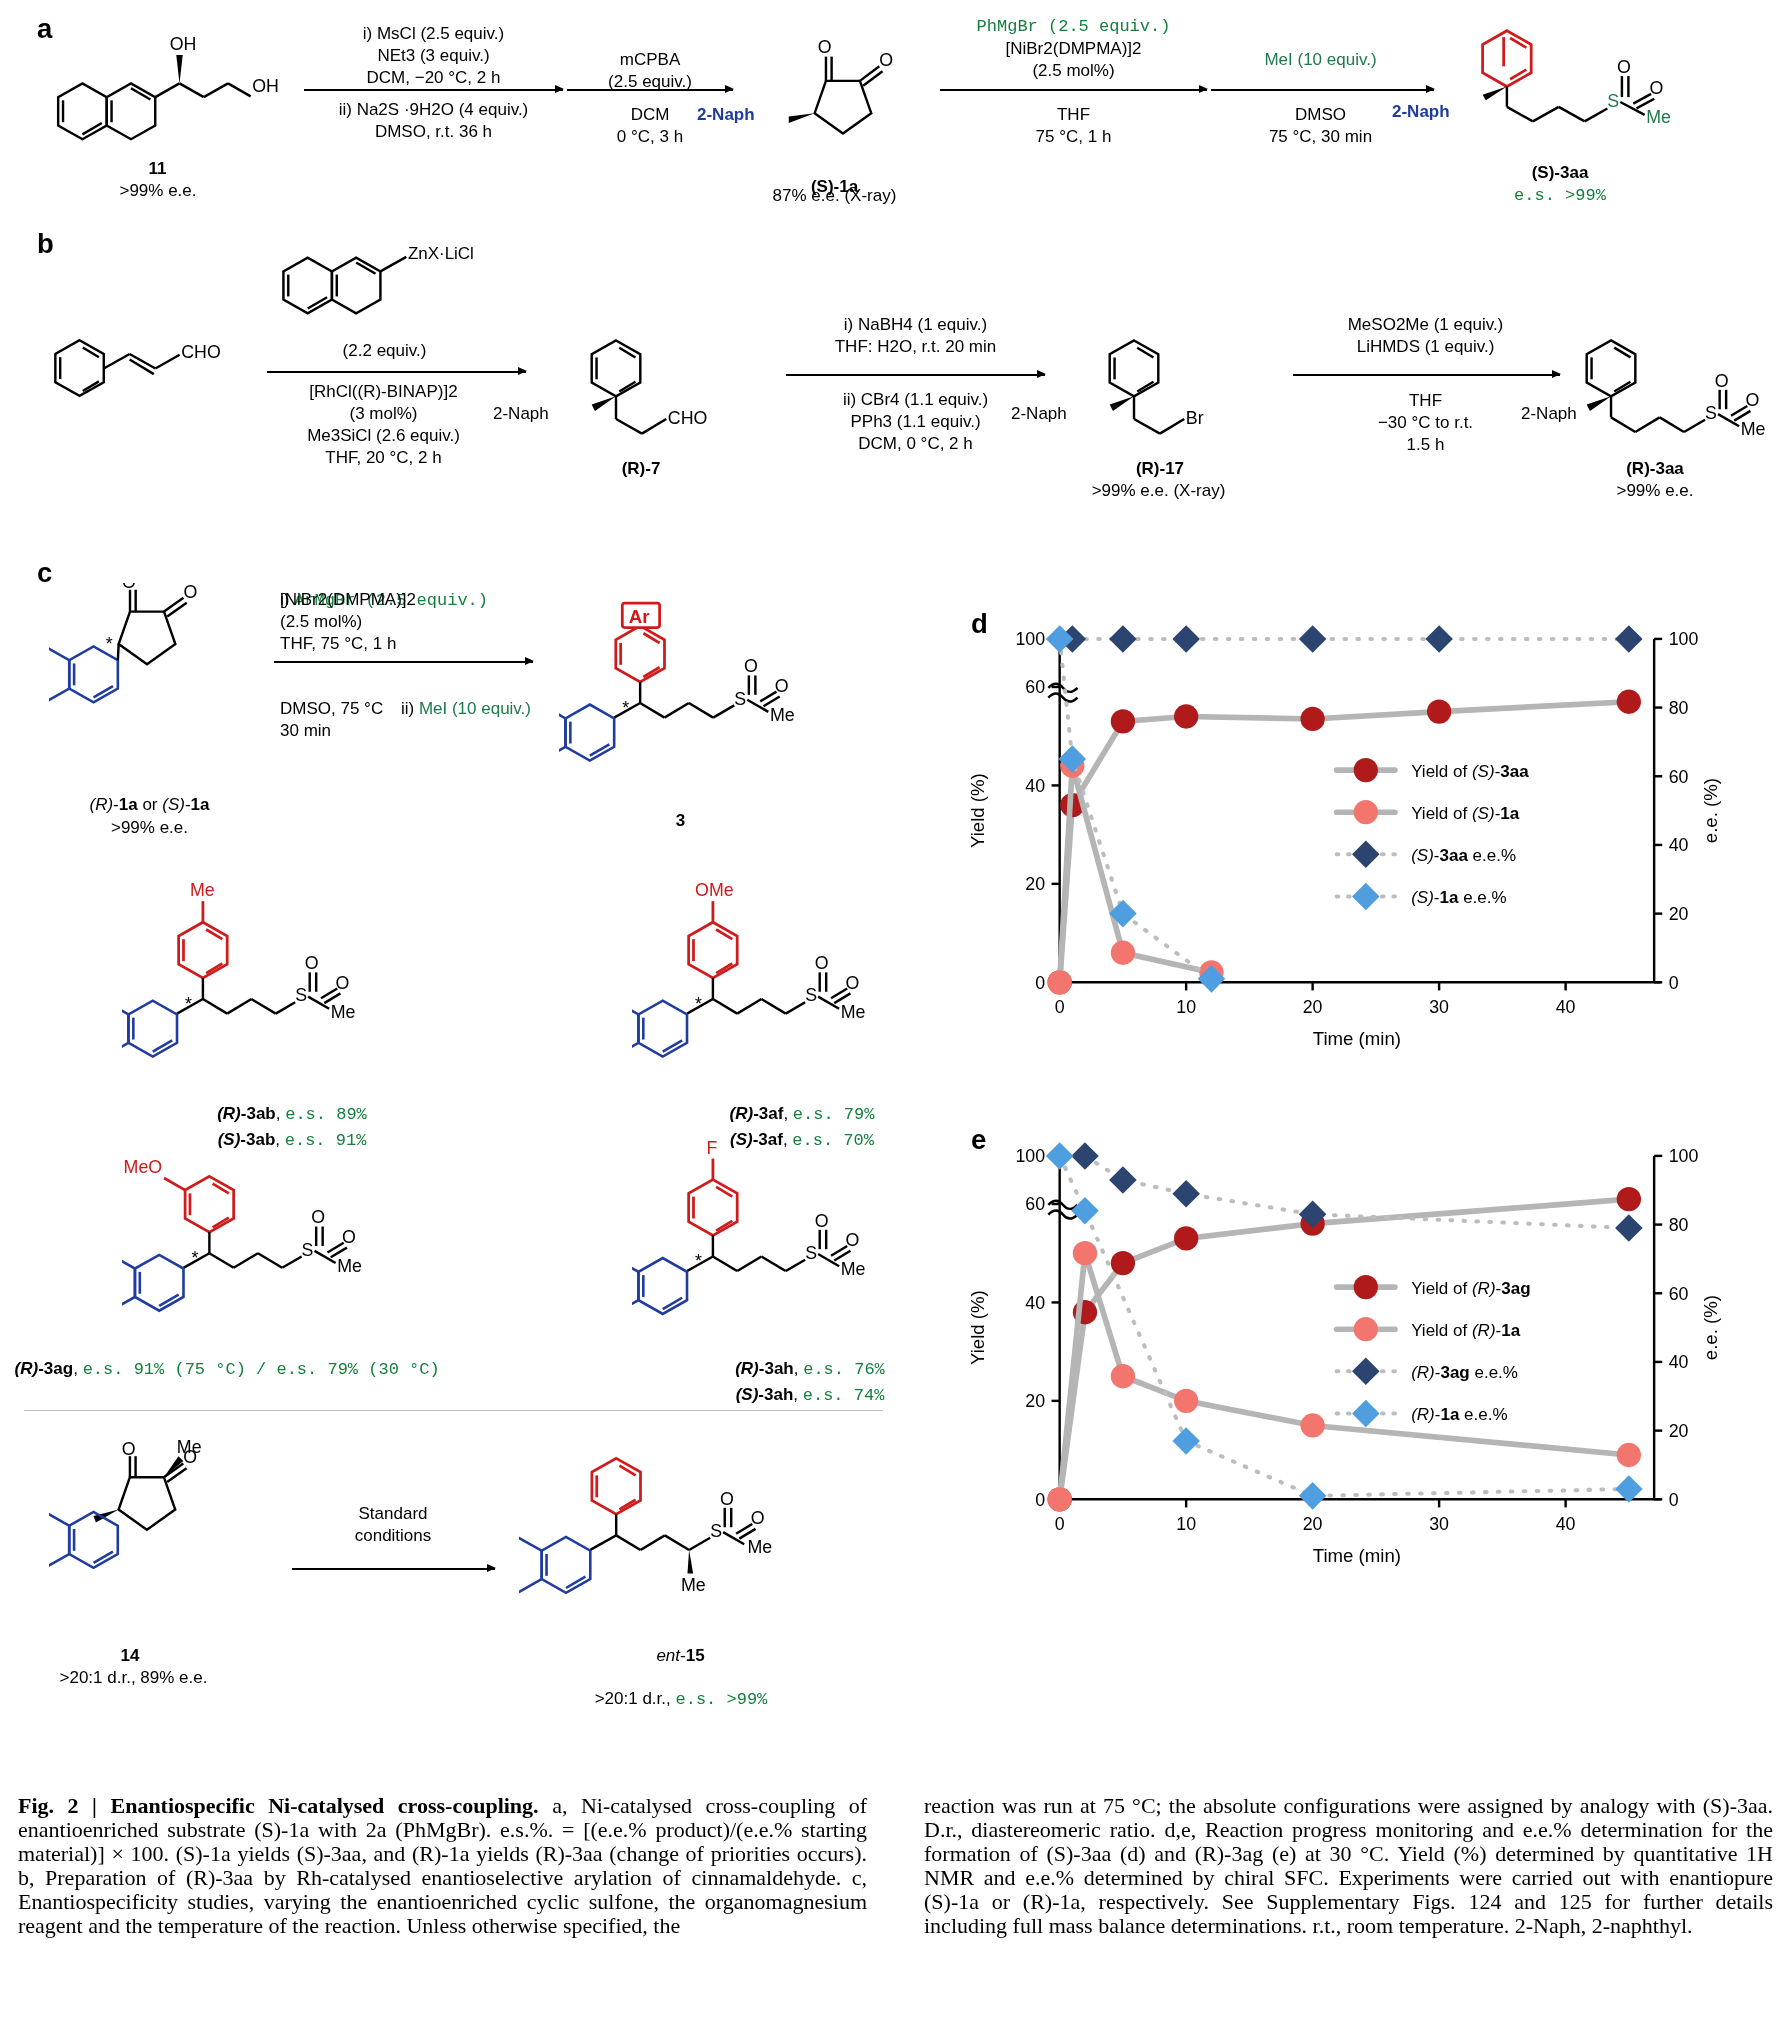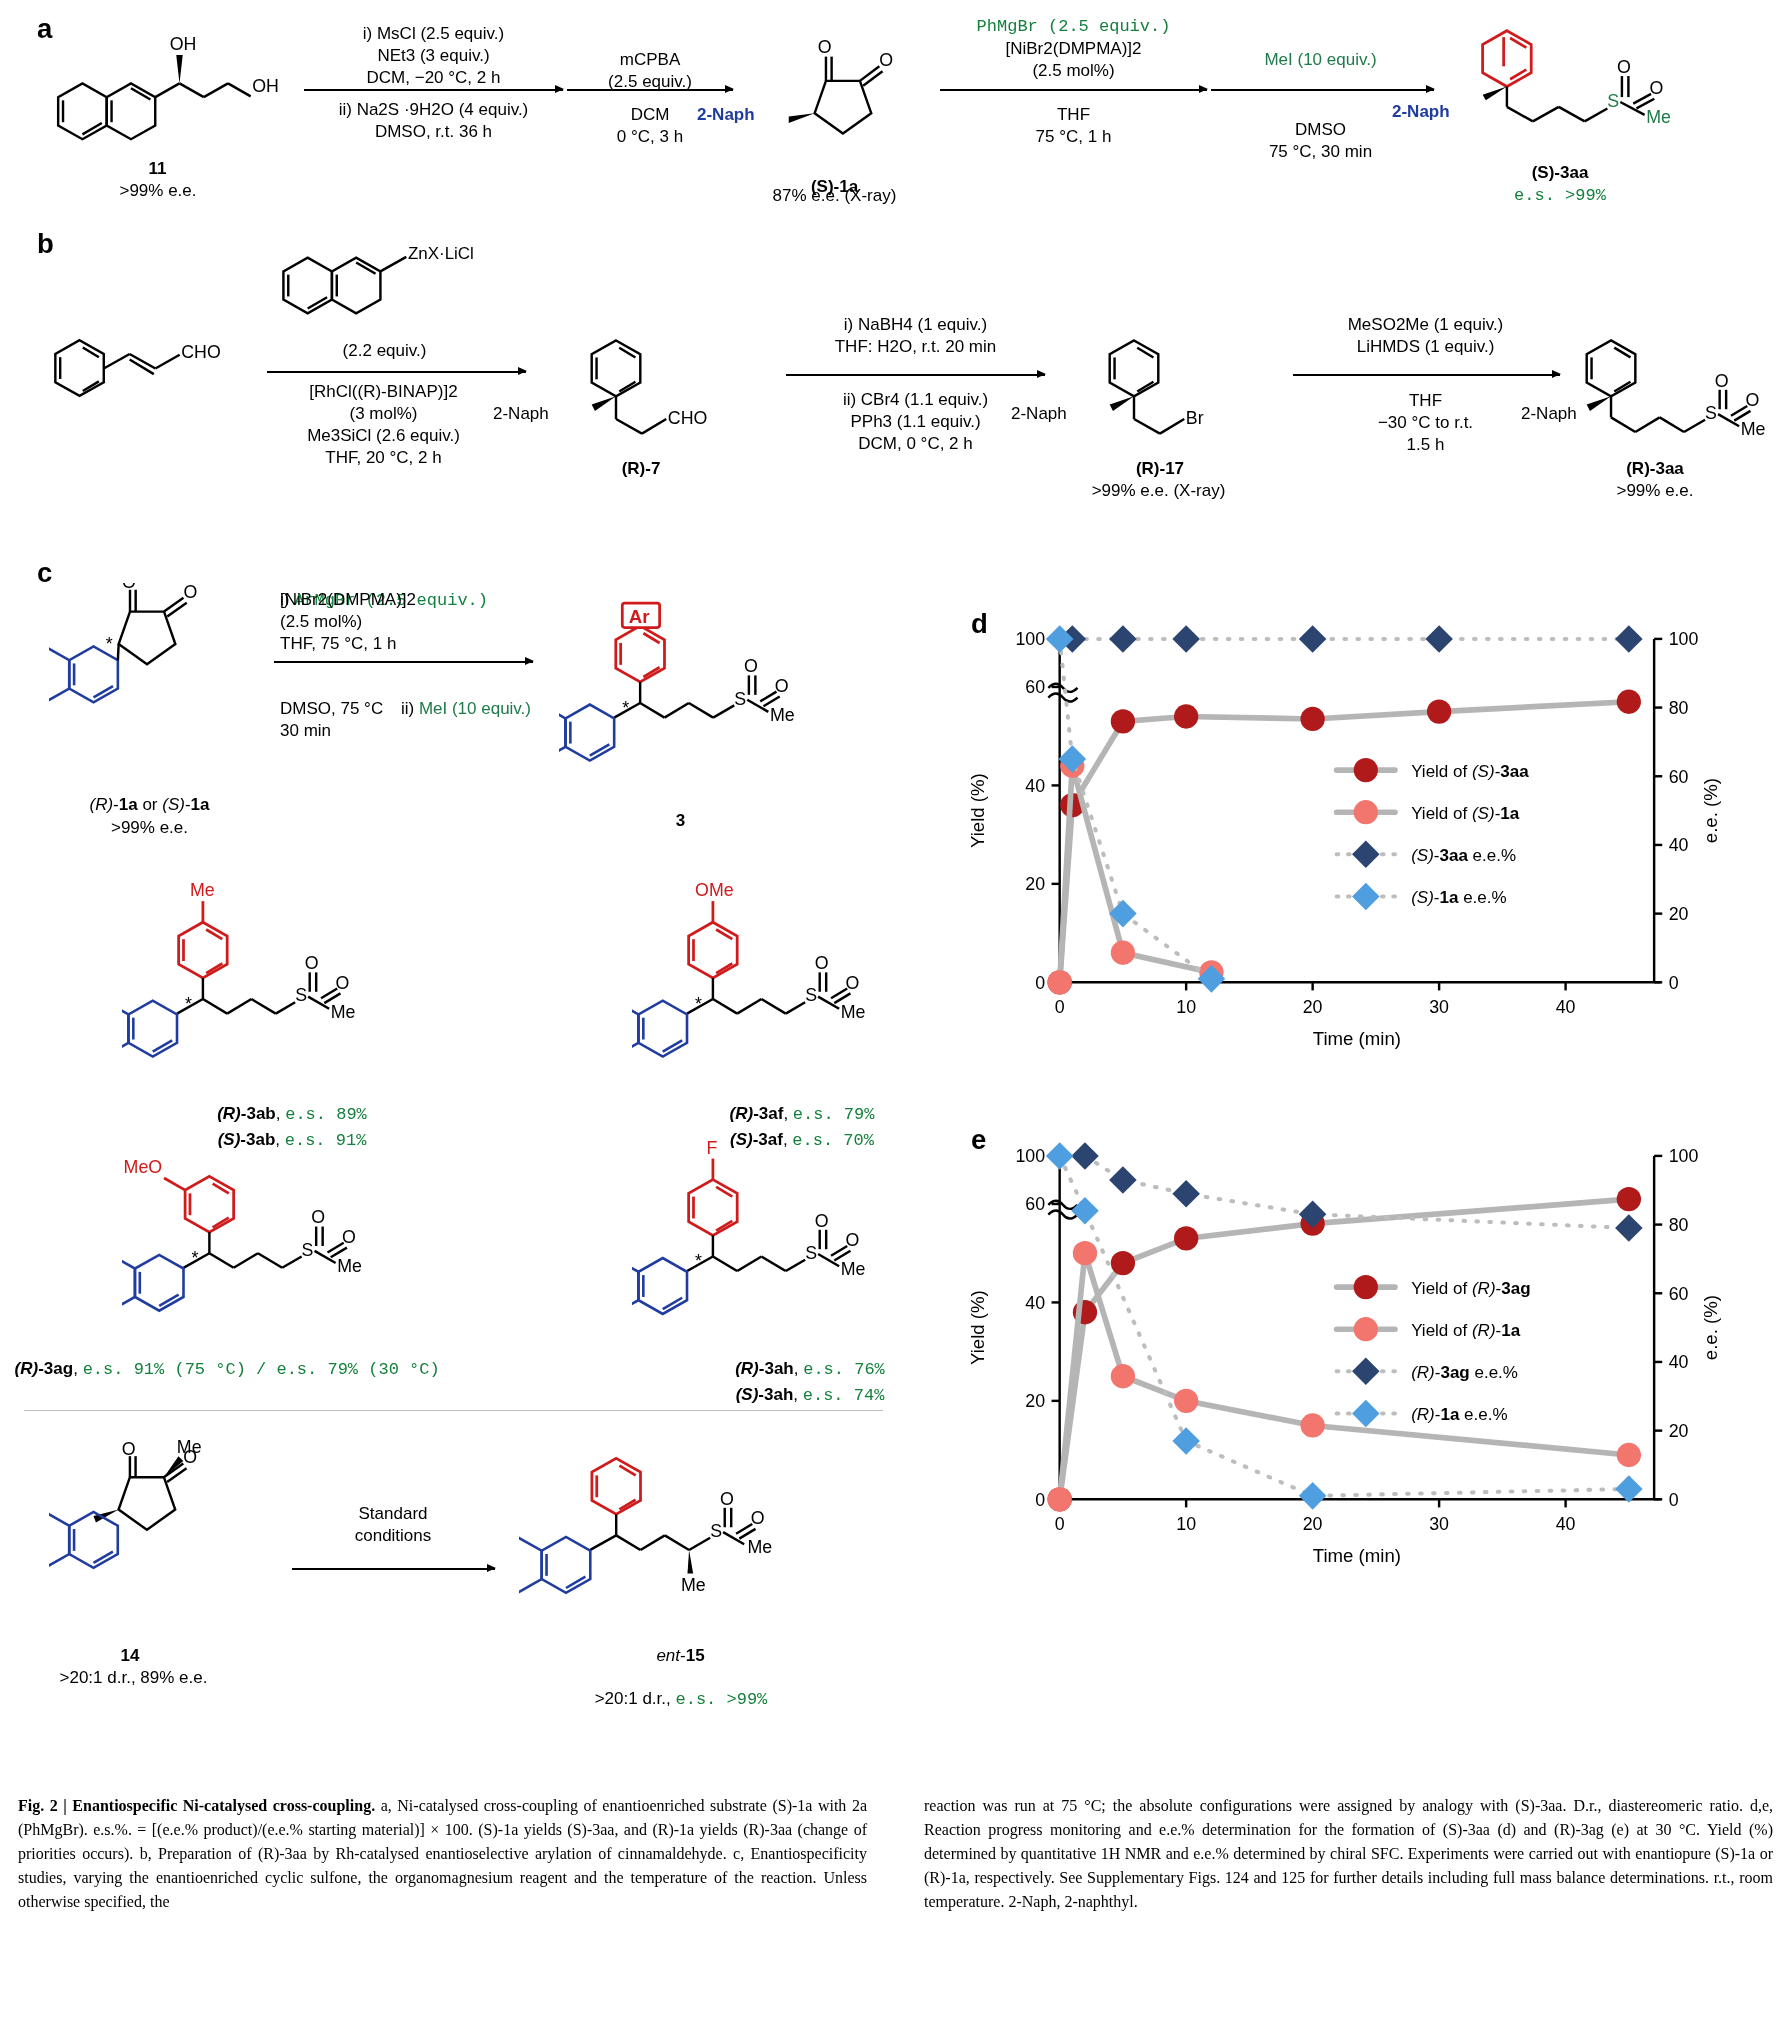--- a/index.html
+++ b/index.html
@@ -23,21 +23,21 @@
 
   
   .arrow{position:absolute;height:1.6px;background:#000;}
   .arrow:after{content:"";position:absolute;right:-0.8px;top:-4px;
     border-left:9.7px solid #000;border-top:4.9px solid transparent;border-bottom:4.9px solid transparent;}
 
   
   .hr{position:absolute;height:0.8px;background:#bdbdbd;}
 
   
-  .caption{position:absolute;font-family:"Liberation Serif",serif;font-size:16px;line-height:24px;text-align:justify;}
+  .caption{position:absolute;font-family:"Liberation Serif",serif;font-size:22px;line-height:24px;text-align:justify;}
   .caption b{font-weight:bold;}
 
   
   .chart-wrap{position:absolute;}
 
   svg{display:block;}
   .struct text{font-family:"Liberation Sans",sans-serif;}
 </style>
 </head>
 <body>
@@ -98,21 +98,21 @@
 <div class="abs lbl" style="left:733px;top:185px;width:203px;">87% e.e. (X-ray)</div>
 
 <div class="abs cond red" style="left:948px;top:16px;width:251px;">PhMgBr (2.5 equiv.)</div>
 <div class="abs cond" style="left:948px;top:38px;width:251px;">[NiBr2(DMPMA)]2
 (2.5 mol%)</div>
 <div class="abs cond" style="left:948px;top:104px;width:251px;">THF
 75 °C, 1 h</div>
 <div class="arrow" style="left:940px;top:89px;width:267px;"></div>
 
 <div class="abs cond green" style="left:1215px;top:49px;width:211px;">MeI (10 equiv.)</div>
-<div class="abs cond" style="left:1215px;top:104px;width:211px;margin-top:15px;">DMSO
+<div class="abs cond" style="left:1215px;top:104px;width:211px;">DMSO
 75 °C, 30 min</div>
 <div class="arrow" style="left:1211px;top:89px;width:223px;"></div>
 
 <svg class="abs struct" style="left:1434px;top:16px;" width="324" height="146" viewBox="0 0 400 180">
   <g stroke="#cf1b1b" stroke-width="3.4" fill="none">
     <polygon points="90,18 120,35 120,70 90,87 60,70 60,35"></polygon>
     <line x1="86" y1="26" x2="86" y2="62"></line>
     <line x1="94" y1="78" x2="114" y2="66"></line>
     <line x1="114" y1="39" x2="94" y2="27"></line>
   </g>

